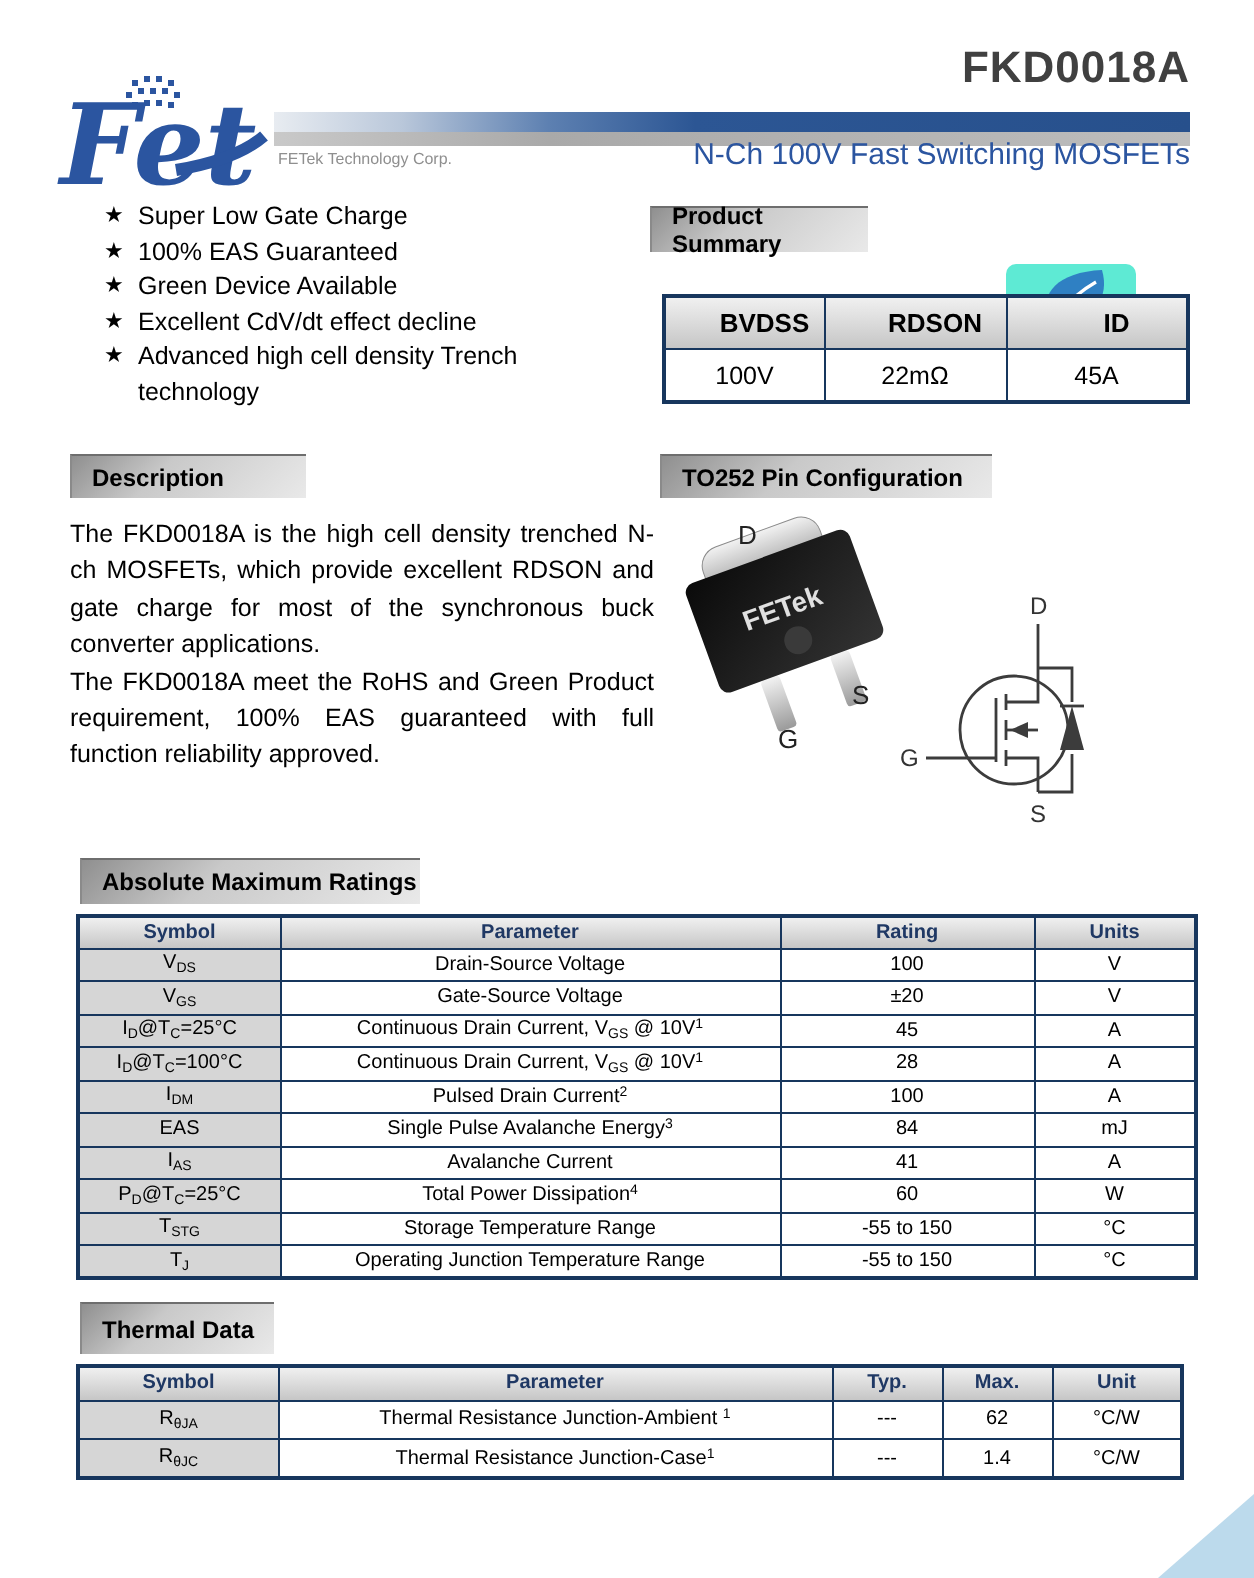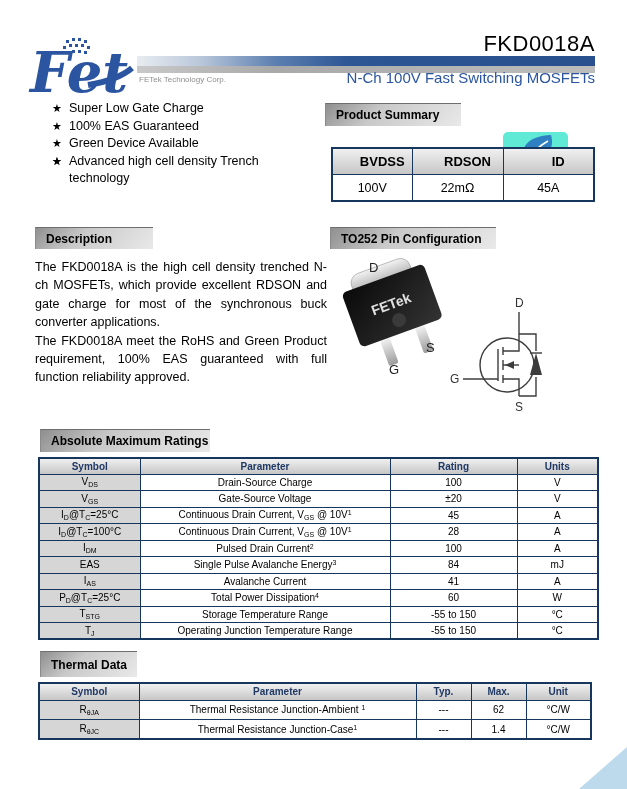--- a/index.html
+++ b/index.html
@@ -1,21 +1,21 @@
 <!DOCTYPE html>
 <html><head>
 <meta charset="utf-8">
 <style>
   html,body{margin:0;padding:0;background:#ffffff;}
   .page{position:relative;width:627px;height:789px;background:#fff;
         font-family:"Liberation Sans",sans-serif;color:#000;overflow:hidden;}
 
   
-  .part-number{position:absolute;top:31px;right:32px;font-size:22px;font-weight:normal;
-               color:#000000;letter-spacing:.5px;}
+  .part-number{position:absolute;top:21px;right:32px;font-size:22px;font-weight:bold;
+               color:#404040;letter-spacing:.5px;}
   .bar-blue{position:absolute;left:137px;top:56px;width:458px;height:10px;
             background:linear-gradient(90deg,#e8ecf1 0%,#b9c7da 14%,#5d80b1 30%,#2c5694 46%,#27508c 100%);}
   .bar-gray{position:absolute;left:137px;top:66px;width:458px;height:7px;
             background:linear-gradient(90deg,#c9c9c9 0%,#a9a9a9 30%,#bdbdbd 100%);}
   .company{position:absolute;left:139px;top:75px;font-size:8px;color:#8f8f8f;}
   .subtitle{position:absolute;top:69px;right:32px;font-size:15px;font-weight:normal;color:#2b55a0;}
   .logo{position:absolute;left:28px;top:30px;}
 
   
   .features{position:absolute;left:52px;top:100px;width:250px;margin:0;padding:0;list-style:none;
@@ -95,25 +95,25 @@
   <div class="part-number">FKD0018A</div>
   <div class="bar-blue"></div>
   <div class="bar-gray"></div>
   <div class="company">FETek Technology Corp.</div>
   <div class="subtitle">N-Ch 100V Fast Switching MOSFETs</div>
 
   <ul class="features">
       <li><span class="star">★</span><span>Super Low Gate Charge</span></li>
       <li><span class="star">★</span><span>100% EAS Guaranteed</span></li>
       <li><span class="star">★</span><span>Green Device Available</span></li>
-      <li><span class="star">★</span></li>
+      <li><span class="star">★</span><span>Excellent CdV/dt effect decline</span></li>
       <li><span class="star">★</span><span>Advanced high cell density Trench technology</span></li>
     </ul>
 
-  <div class="section-label" style="left:325px;top:103px;width:136px;height:23px;">
+  <div class="section-label" style="left:325px;top:103px;width:109px;height:23px;">
     <span>Product Summary</span>
   </div>
 
   <div class="green-badge">
     <svg width="62" height="46" viewBox="0 0 62 46" style="position:absolute;left:0;top:0;">
       <path d="M14 34 C20 26 26 20 34 15" stroke="#2f80c3" stroke-width="2.5" fill="none"></path>
       <path d="M22 27 C16 15 26 4 48 3 C52 17 44 27 28 29 C25 29 23 28 22 27 Z" fill="#2f80c3"></path>
       <path d="M26 25 C32 18 38 13 45 9" stroke="#ffffff" stroke-width="1.6" fill="none"></path>
     </svg>
     <div class="txt">Green</div>
@@ -215,21 +215,21 @@
           <tr>
             <th>Symbol</th>
             <th>Parameter</th>
             <th>Rating</th>
             <th>Units</th>
           </tr>
         </thead>
       <tbody>
           <tr>
             <td>V<sub>DS</sub></td>
-            <td>Drain-Source Charge</td>
+            <td>Drain-Source Voltage</td>
             <td>100</td>
             <td>V</td>
           </tr>
           <tr>
             <td>V<sub>GS</sub></td>
             <td>Gate-Source Voltage</td>
             <td>±20</td>
             <td>V</td>
           </tr>
           <tr>

